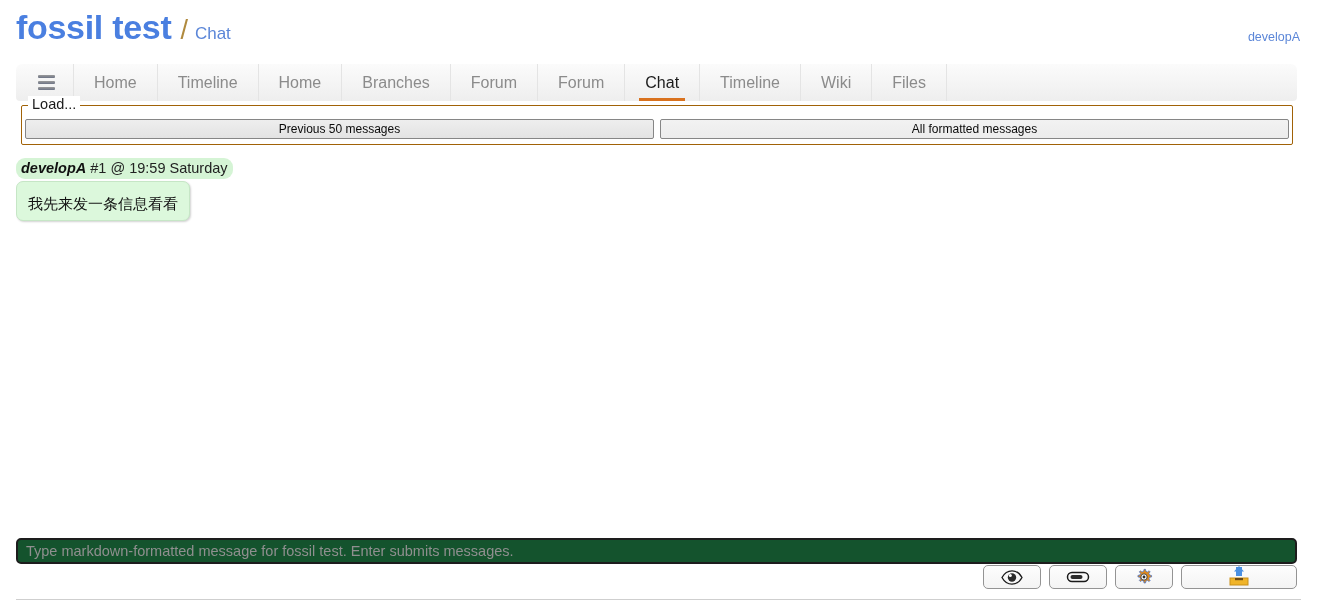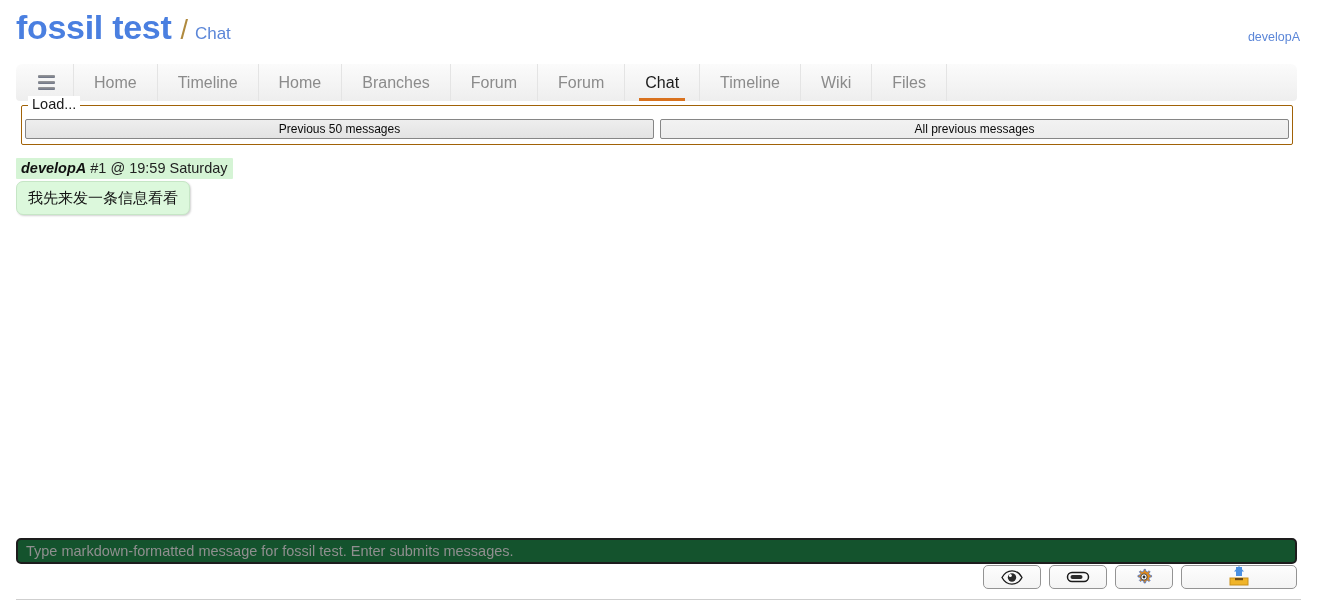--- a/index.html
+++ b/index.html
@@ -171,35 +171,35 @@
   }
   .msg-group {
     margin: 0 0 4px 0;
   }
   .msg-meta {
     display: inline-block;
     background: #d5f4d5;
     padding: 2px 5px 3px 5px;
     font-size: 14.5px;
     color: #1b1b1b;
-    border-radius: 1px;
+    border-radius: 9px;
   }
   .msg-user {
     font-weight: bold;
     font-style: italic;
     color: #101010;
   }
   .msg-info { color: #222222; }
   .msg-bubble {
     display: inline-block;
     margin-top: 2px;
     background: #dcf8dc;
     border: 1px solid #c6e6c6;
     border-radius: 7px;
-    padding: 7px 11px 6px 11px;
+    padding: 13px 11px 6px 11px;
     font-size: 15px;
     color: #121212;
     box-shadow: 1px 1px 2px rgba(0,0,0,0.18);
     line-height: 1.25;
   }
 
   
   .chat-input {
     position: absolute;
     left: 16px;
@@ -301,21 +301,21 @@
     <div class="nav-item">
         <span>Files</span>
       </div>
     <div class="nav-spacer"></div>
   </div>
 
   <div class="load-fieldset">
     <span class="load-legend">Load...</span>
     <div class="load-buttons">
       <button class="load-btn">Previous 50 messages</button>
-      <button class="load-btn light">All previous messages</button>
+      <button class="load-btn light">All formatted messages</button>
     </div>
   </div>
 
   <div class="chat-area">
     <div class="msg-group">
       <div class="msg-meta">
         <span class="msg-user">developA</span><span>&nbsp;</span><span class="msg-info">#1 @ 19:59 Saturday</span>
       </div>
       <div>
         <div class="msg-bubble">我先来发一条信息看看</div>

